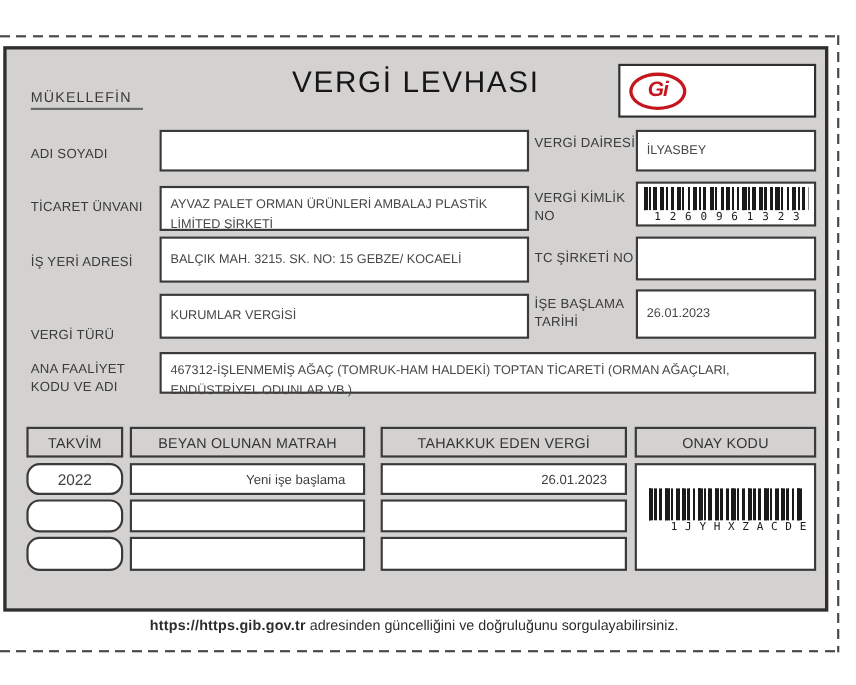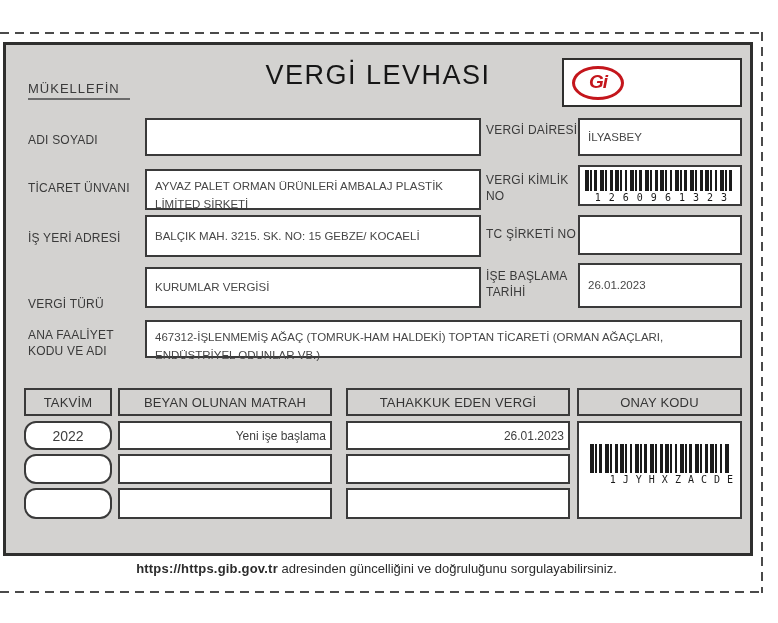--- a/index.html
+++ b/index.html
@@ -54,21 +54,21 @@
                font-size:10px; color:#1a1a1a; text-align:right; letter-spacing:8px;
                text-indent:8px; white-space:nowrap; }
 
   
   .th { position:absolute; background:#d3d2d0; border:2px solid #3a3a3a;
         display:flex; align-items:center; justify-content:center;
         font-size:13px; color:#353535; letter-spacing:.2px; }
   .td { position:absolute; background:#ffffff; border:2px solid #3a3a3a;
         font-size:12px; color:#3f3f3f; display:flex; align-items:center; }
   .td.center { justify-content:center; font-size:14px;border-radius:12px; }
-  .td.right  { justify-content:flex-end; padding-right:4px; }
+  .td.right  { justify-content:flex-end; padding-right:16px; }
   .col1 { left:18px; width:88px; }
   .col2 { left:112px; width:214px; }
   .col3 { left:340px; width:224px; }
   .col4 { left:571px; width:165px; }
 
   .footer { position:absolute; left:0; top:561px; width:753px; text-align:center;
             font-size:13px; color:#2c2c2c; }
   .footer b { letter-spacing:.2px; }
 </style>
 </head>

